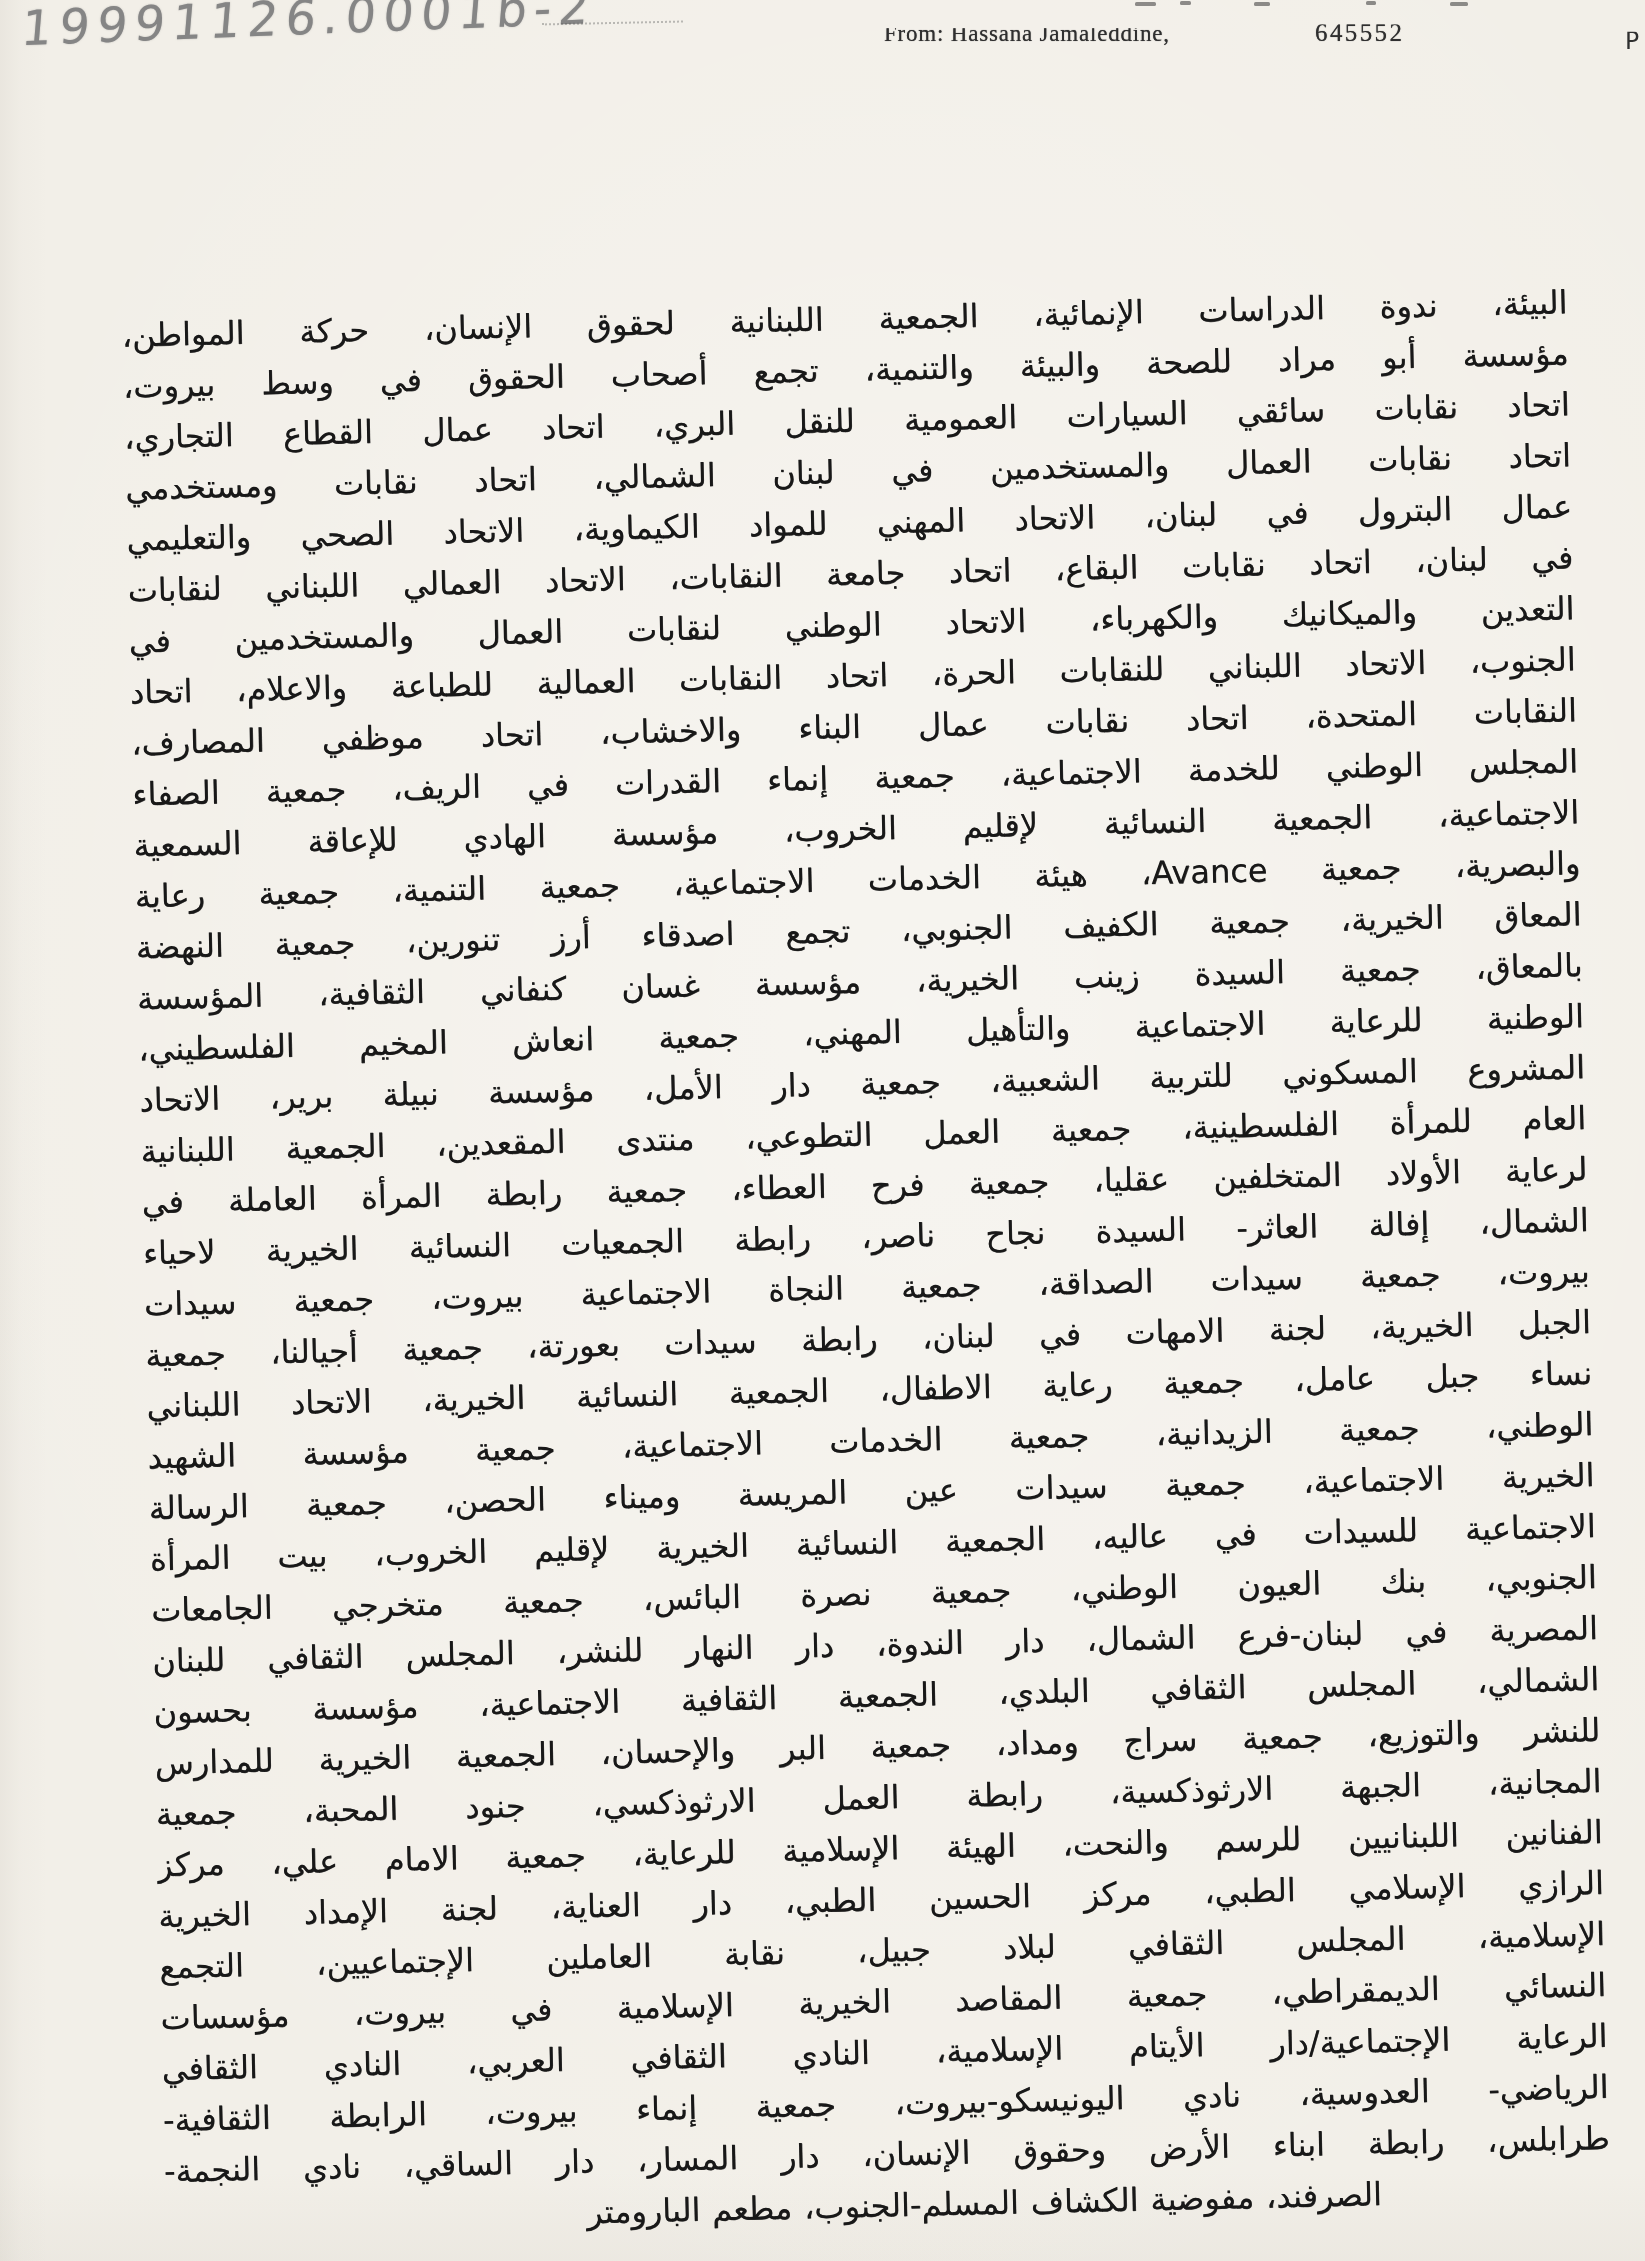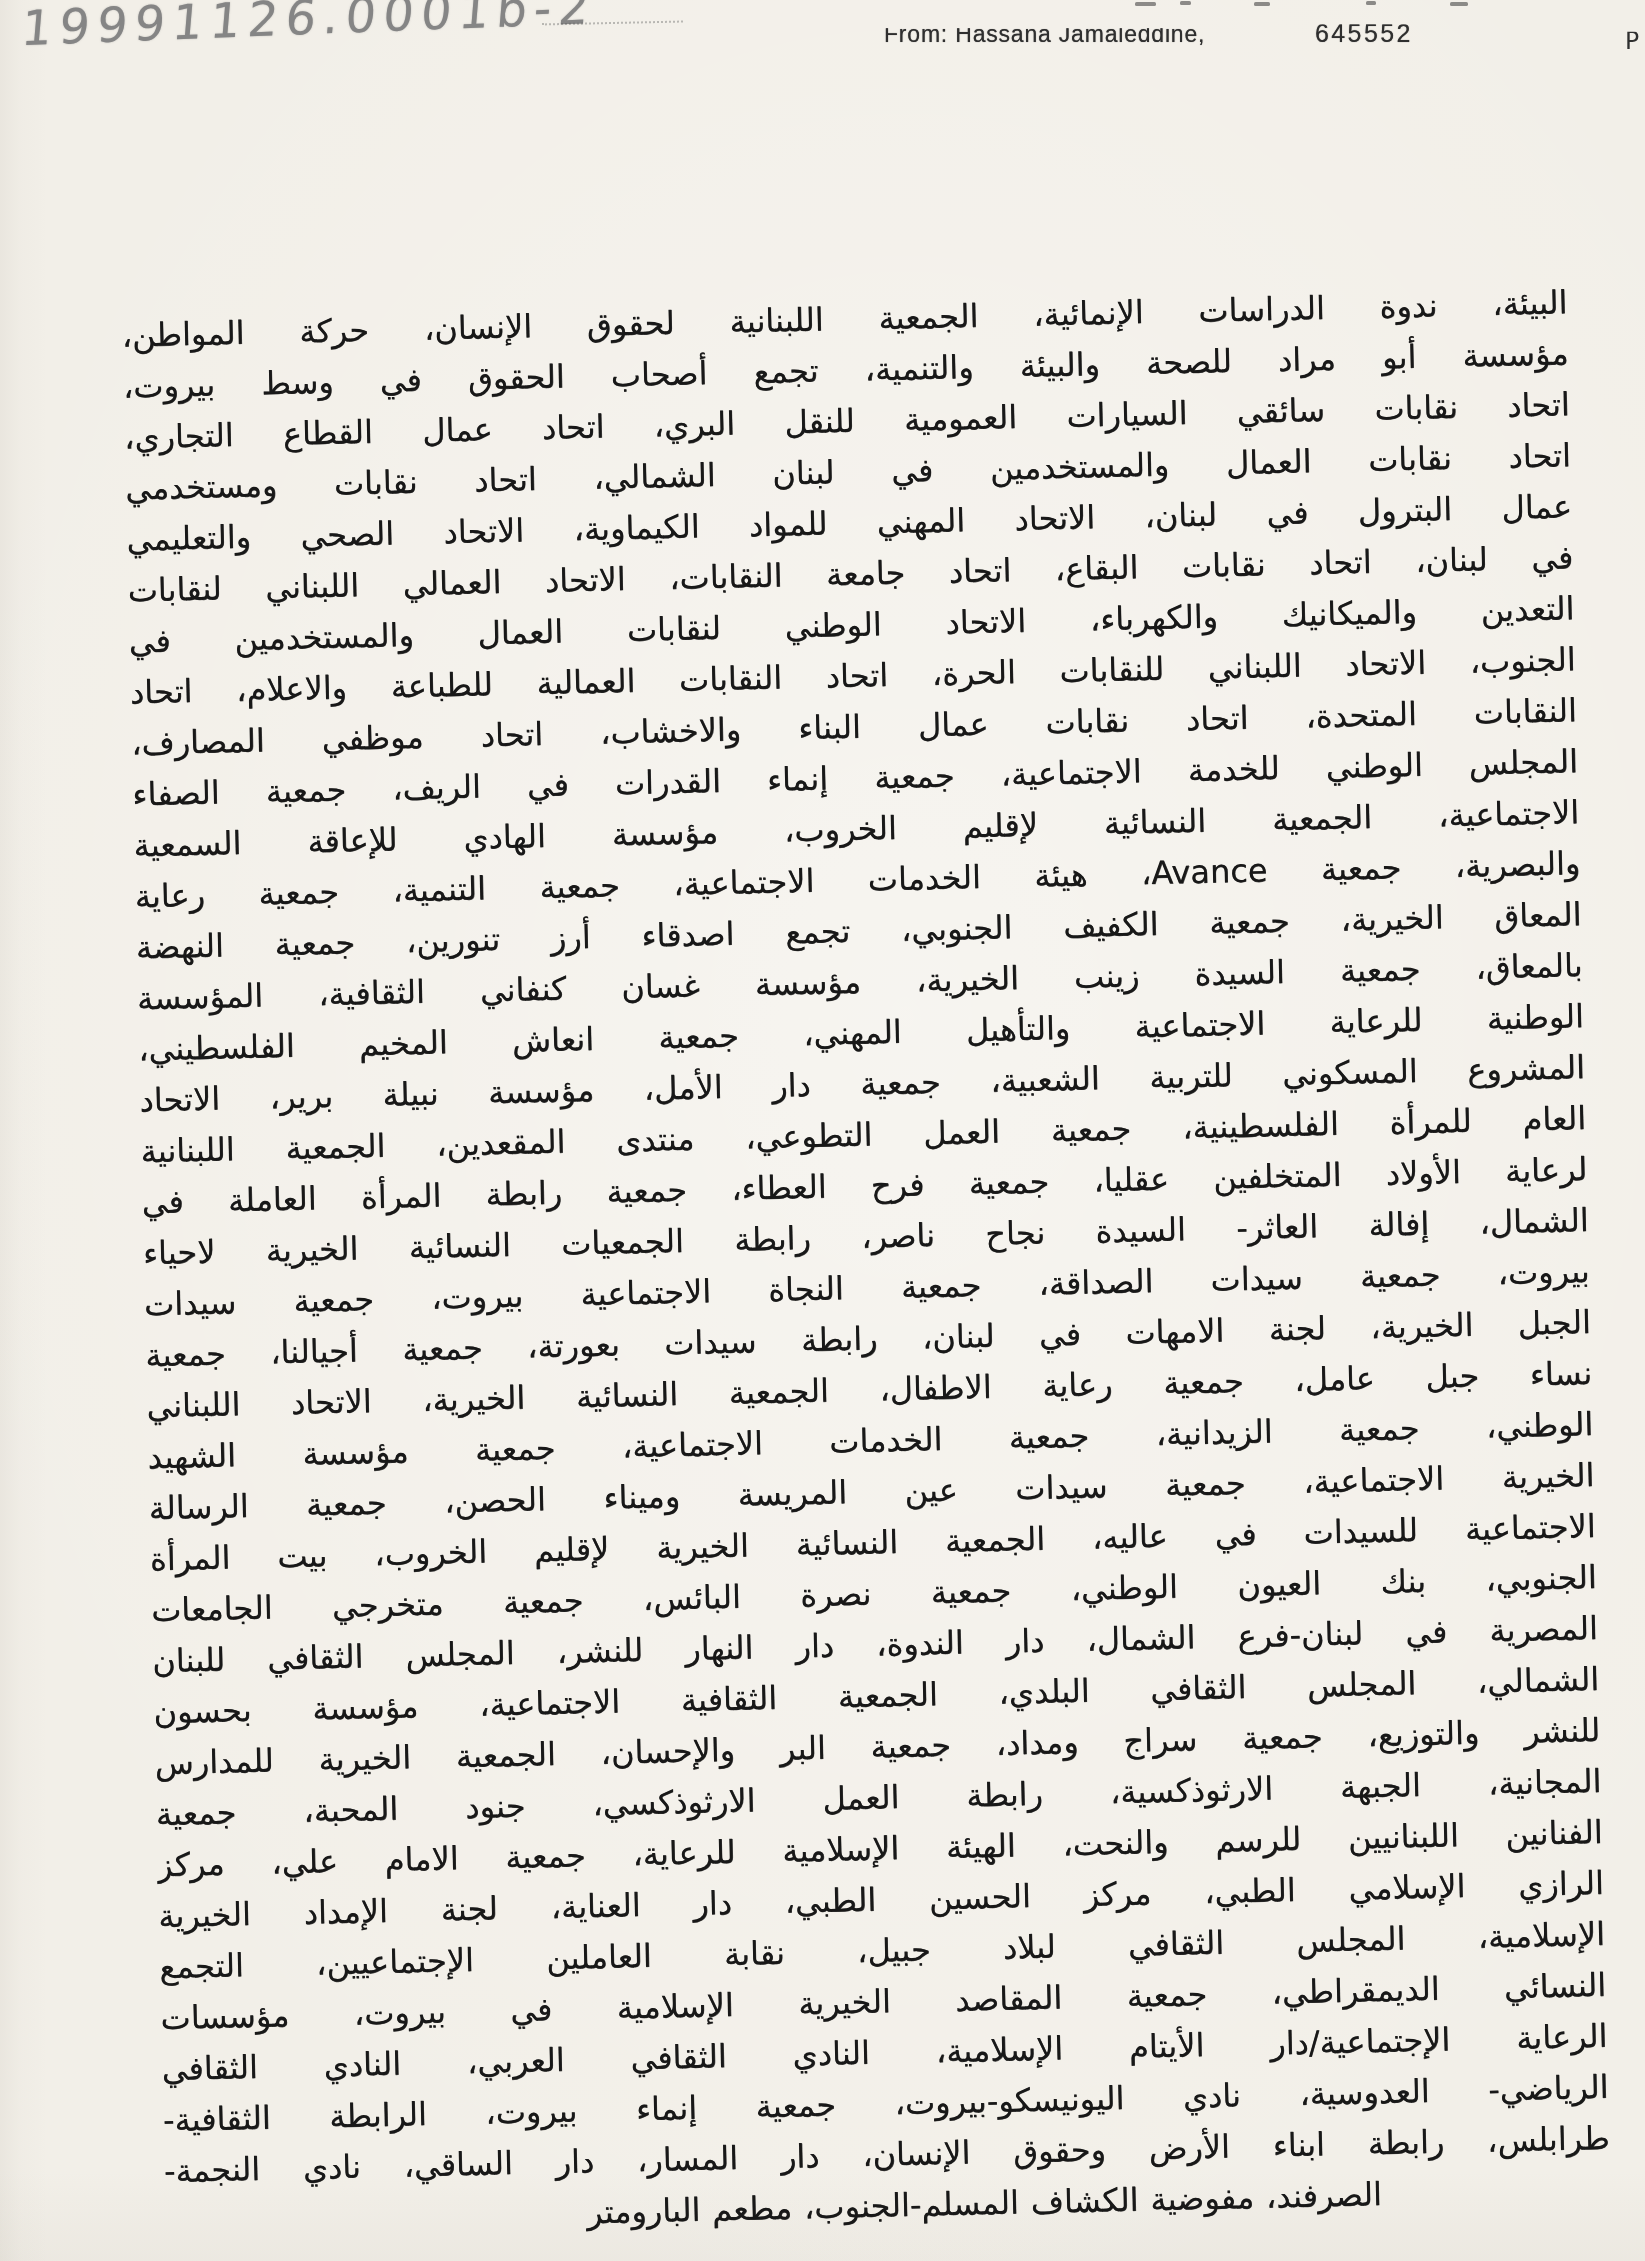--- a/index.html
+++ b/index.html
@@ -28,32 +28,32 @@
     transform:rotate(-2.2deg) skewX(-7deg);
     transform-origin:left top;
     text-shadow:0 0 1.6px rgba(130,130,130,0.55);
     white-space:nowrap;
   }
   
   .fax-from{
     position:absolute;
     left:884px;top:21px;
     color:#2f2f2f;
-    font-family:Liberation Sans, sans-serif;
+    font-family:Liberation Serif, serif;
     font-size:23px;
     letter-spacing:0.8px;
     clip-path:inset(7.2px 0 0 0);
     text-shadow:0 0 0.8px rgba(40,40,40,0.8);
     white-space:nowrap;
   }
   .fax-number{
     position:absolute;
     left:1315px;top:19px;
     color:#2f2f2f;
-    font-family:Liberation Sans, sans-serif;
+    font-family:Liberation Serif, serif;
     font-size:25px;
     letter-spacing:2.4px;
     clip-path:inset(5.6px 0 0 0);
     text-shadow:0 0 0.8px rgba(40,40,40,0.8);
     white-space:nowrap;
   }
   .page-fragment{
     position:absolute;
     left:1625px;top:27px;
     color:#2f2f2f;

